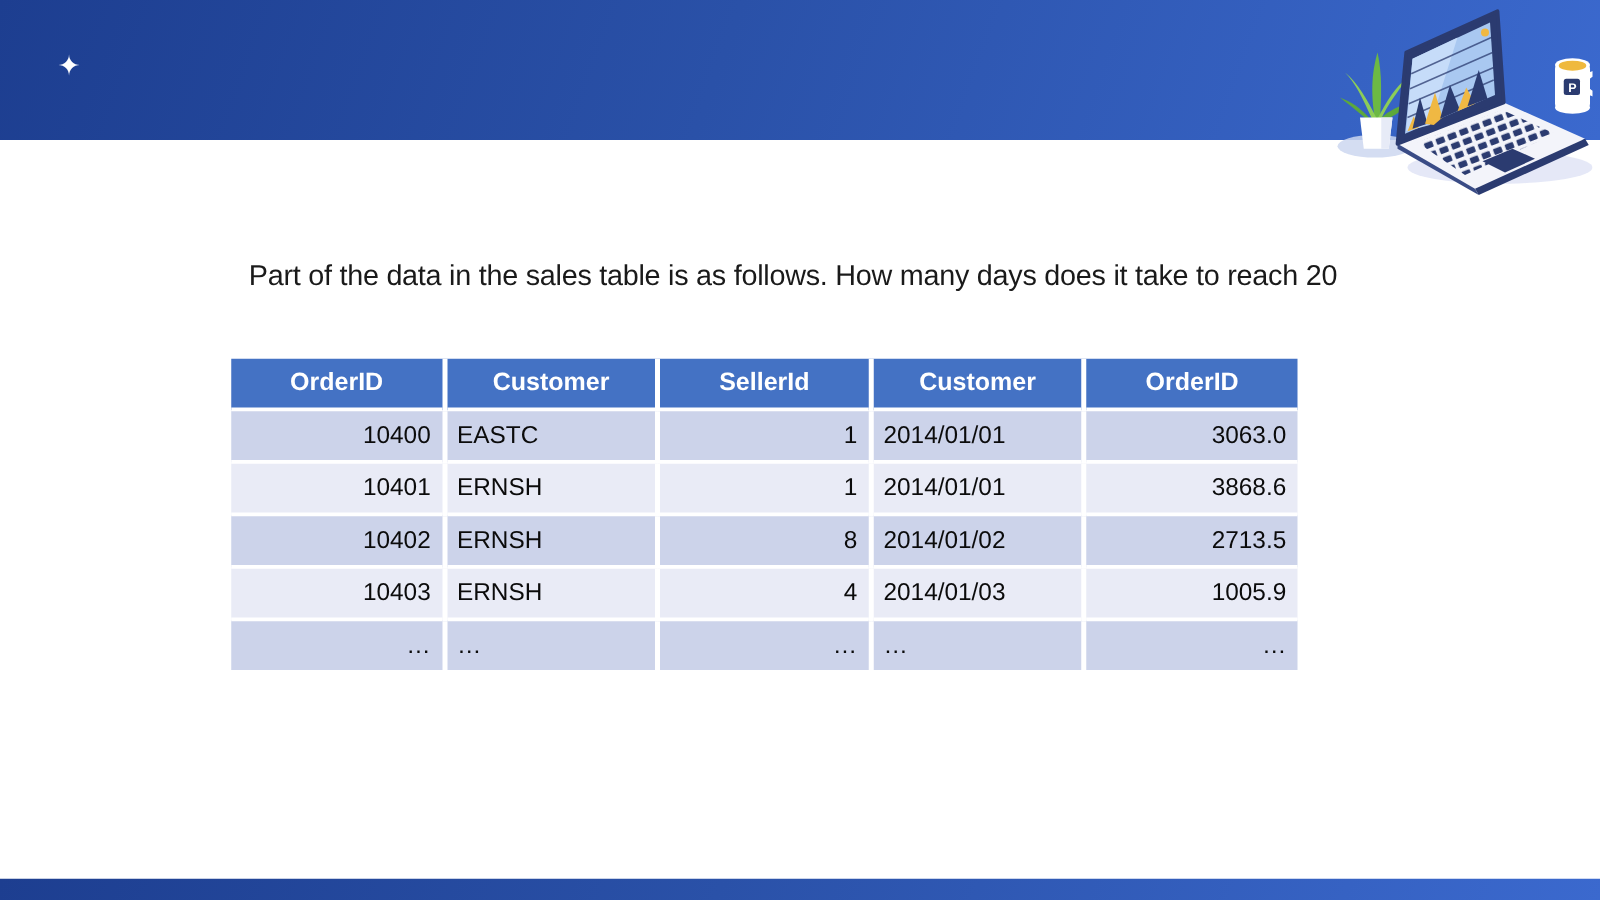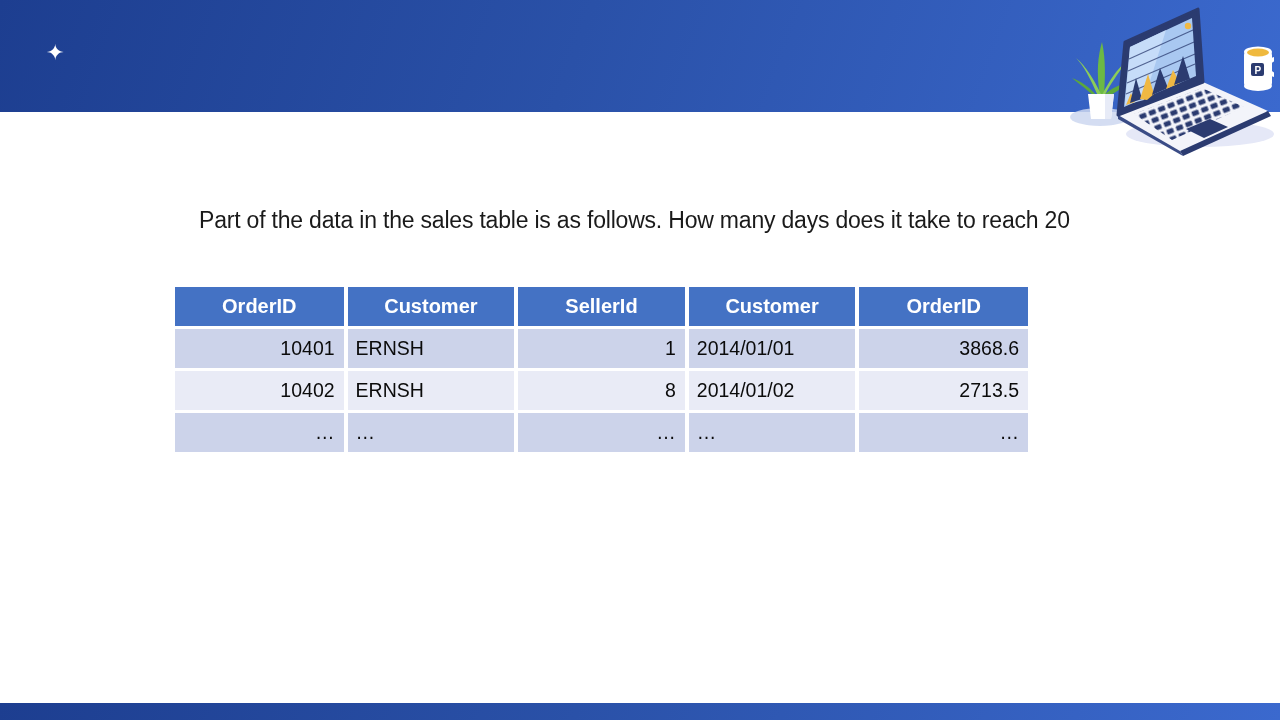--- a/index.html
+++ b/index.html
@@ -37,21 +37,21 @@
   
   .question {
     position:absolute; left:199px; top:204px; width:760px;
     font-size:23px; line-height:33px; color:var(--body-text,#1a1a1a);
     letter-spacing:-0.2px;
   }
   .question .q-line { display:block; white-space:nowrap; }
 
   
   .sales-table {
-    position:absolute; left:175px; top:287px; width:853px;
+    position:absolute; left:185px; top:287px; width:853px;
     border-collapse:collapse; table-layout:fixed;
     font-size:19.5px; color:#0b0b0b;
   }
   .sales-table th {
     background:var(--table-header-bg,#4472c4);
     color:var(--table-header-text,#ffffff);
     font-weight:bold; font-size:20px; height:37px; text-align:center;
     border-bottom:3px solid #fff;
   }
   .sales-table td { height:37px; font-weight:400; }
@@ -143,32 +143,46 @@
       <tr>
         <th>OrderID</th>
         <th>Customer</th>
         <th>SellerId</th>
         <th>Customer</th>
         <th>OrderID</th>
       </tr>
     </thead>
     <tbody>
       <tr>
+        <td>10400</td>
+        <td>EASTC</td>
+        <td>1</td>
+        <td>2014/01/01</td>
+        <td>3063.0</td>
+      </tr>
+      <tr>
         <td>10401</td>
         <td>ERNSH</td>
         <td>1</td>
         <td>2014/01/01</td>
         <td>3868.6</td>
       </tr>
       <tr>
         <td>10402</td>
         <td>ERNSH</td>
         <td>8</td>
         <td>2014/01/02</td>
         <td>2713.5</td>
+      </tr>
+      <tr>
+        <td>10403</td>
+        <td>ERNSH</td>
+        <td>4</td>
+        <td>2014/01/03</td>
+        <td>1005.9</td>
       </tr>
       <tr>
         <td>…</td>
         <td>…</td>
         <td>…</td>
         <td>…</td>
         <td>…</td>
       </tr>
     </tbody>
   </table>

